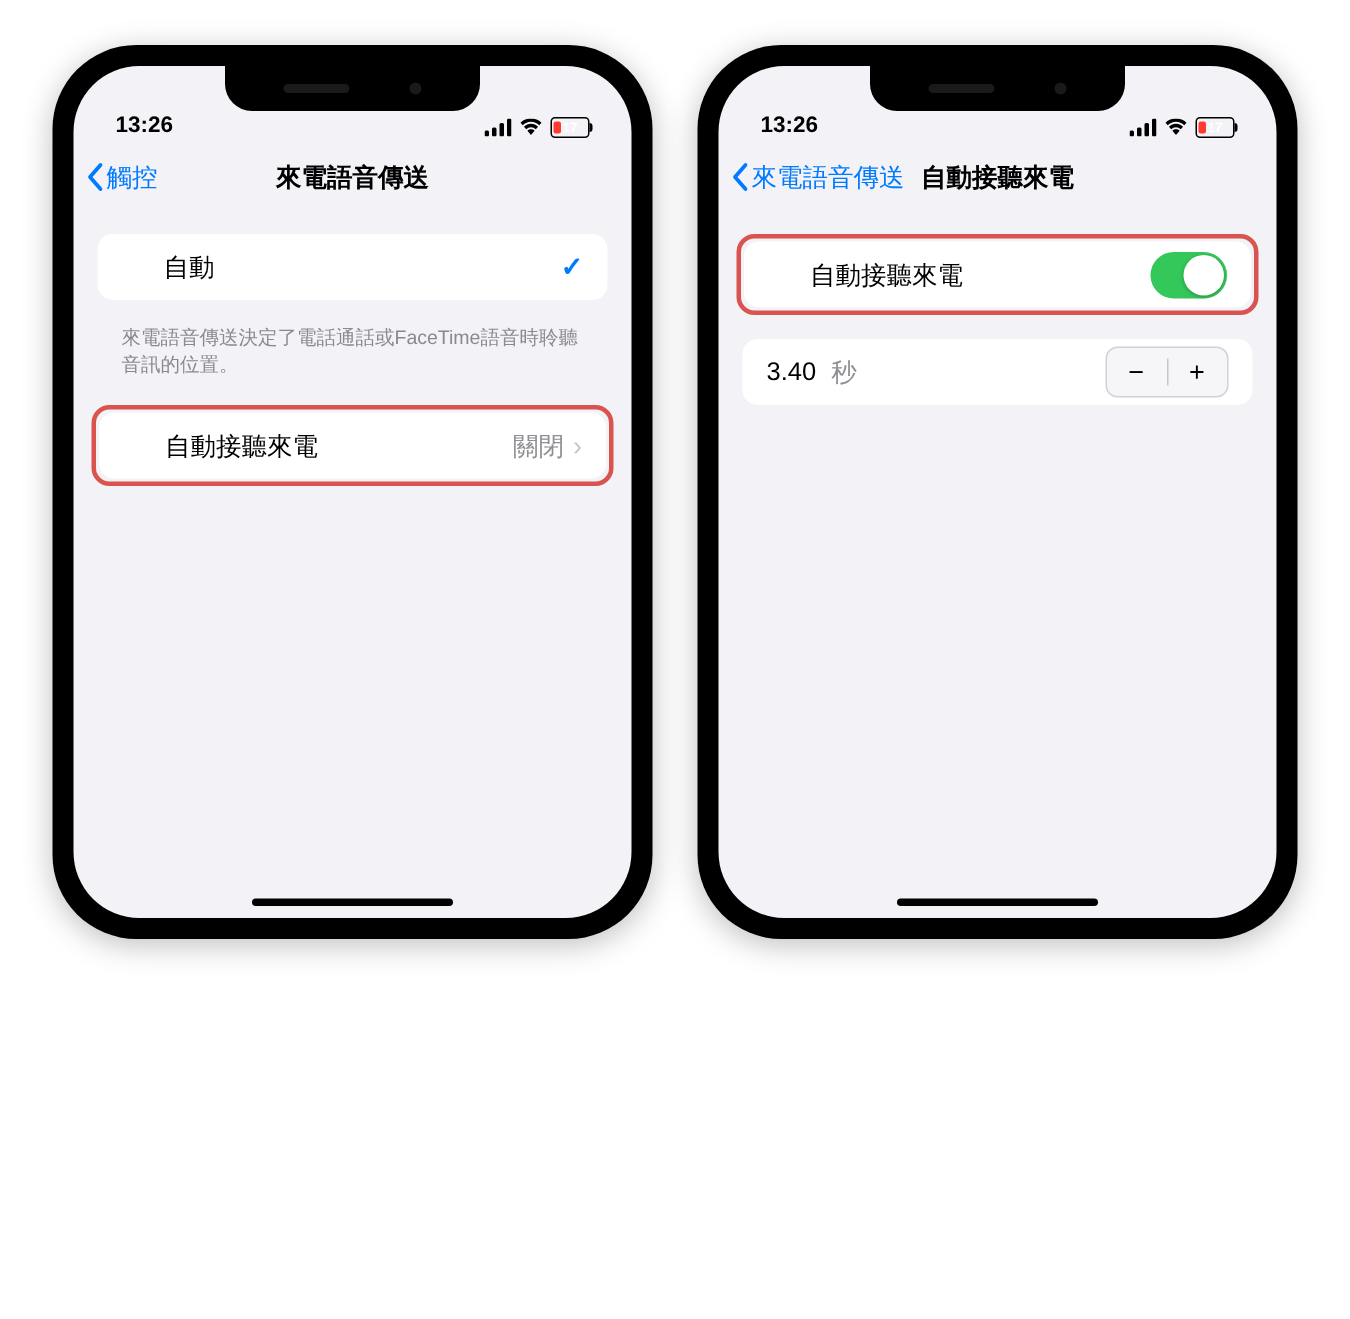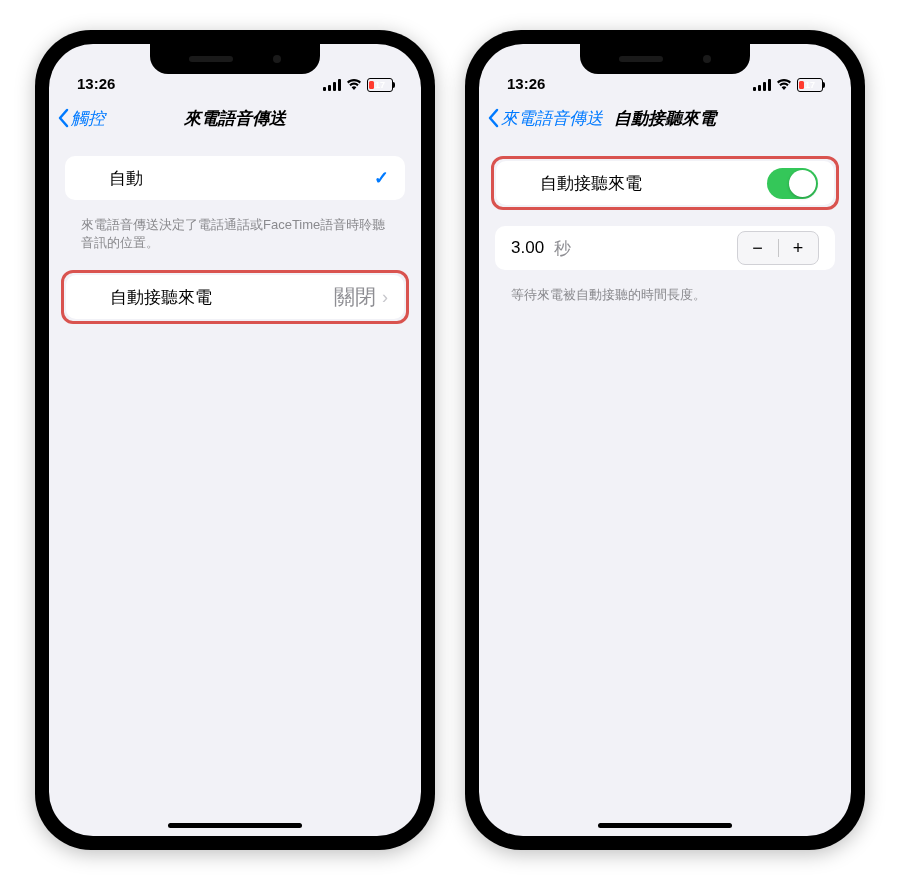--- a/index.html
+++ b/index.html
@@ -11,21 +11,21 @@
     height: 879px;
     display: flex;
     justify-content: center;
     align-items: flex-start;
     gap: 30px;
     padding-top: 30px;
     box-sizing: border-box;
   }
   .phone {
     width: 400px;
-    height: 820px;
+    height: 596px;
     background: #000;
     border-radius: 56px;
     padding: 14px;
     box-sizing: border-box;
     position: relative;
     box-shadow: 0 4px 20px rgba(0,0,0,0.25);
   }
   .screen {
     width: 100%;
     height: 100%;
@@ -79,21 +79,20 @@
     align-items: center;
     gap: 5px;
   }
   .signal-icon, .wifi-icon, .battery-icon { display:inline-flex; }
   .nav-bar {
     height: 44px;
     display: flex;
     align-items: center;
     position: relative;
     padding: 0 20px;
-    font-style: italic;
   }
   .back-btn {
     display: flex;
     align-items: center;
     color: #007aff;
     font-size: 17px;
     gap: 2px;
     position: absolute;
     left: 8px;
     max-width: 48%;
@@ -132,21 +131,21 @@
     content: "";
     position: absolute;
     top: 0;
     left: 16px;
     right: 0;
     height: 0.5px;
     background: #c6c6c8;
   }
   .row .label { flex: 1; margin-left: 28px; }
   .row .check { color: #007aff; font-size: 18px; font-weight: 600; }
-  .row .detail { color: #8e8e93; font-size: 21px; margin-right: 6px; }
+  .row .detail { color: #8e8e93; font-size: 17px; margin-right: 6px; }
   .row .chevron { color: #c7c7cc; font-size: 18px; }
   .footer-text {
     color: #8a8a8e;
     font-size: 13px;
     padding: 6px 32px 18px 32px;
     line-height: 1.4;
   }
   .highlight {
     border: 3px solid #d9534f;
     border-radius: 12px;
@@ -330,28 +329,27 @@
             <span class="label">自動接聽來電</span>
             <span class="toggle">
               <span class="knob"></span>
             </span>
           </div>
         </div>
       </div>
 
       <div class="group" style="margin-top:16px;">
         <div class="row">
-          <span>3.00</span>
+          <span>3.40</span>
           <span class="sec-unit">秒</span>
           <span style="flex:1"></span>
           <span class="stepper">
             <button>−</button>
             <span class="divider"></span>
             <button>+</button>
           </span>
         </div>
       </div>
-      <div class="footer-text">等待來電被自動接聽的時間長度。</div>
     </div>
 
     <div class="home-indicator"></div>
   </div>
 </div>
 
 </body></html>

